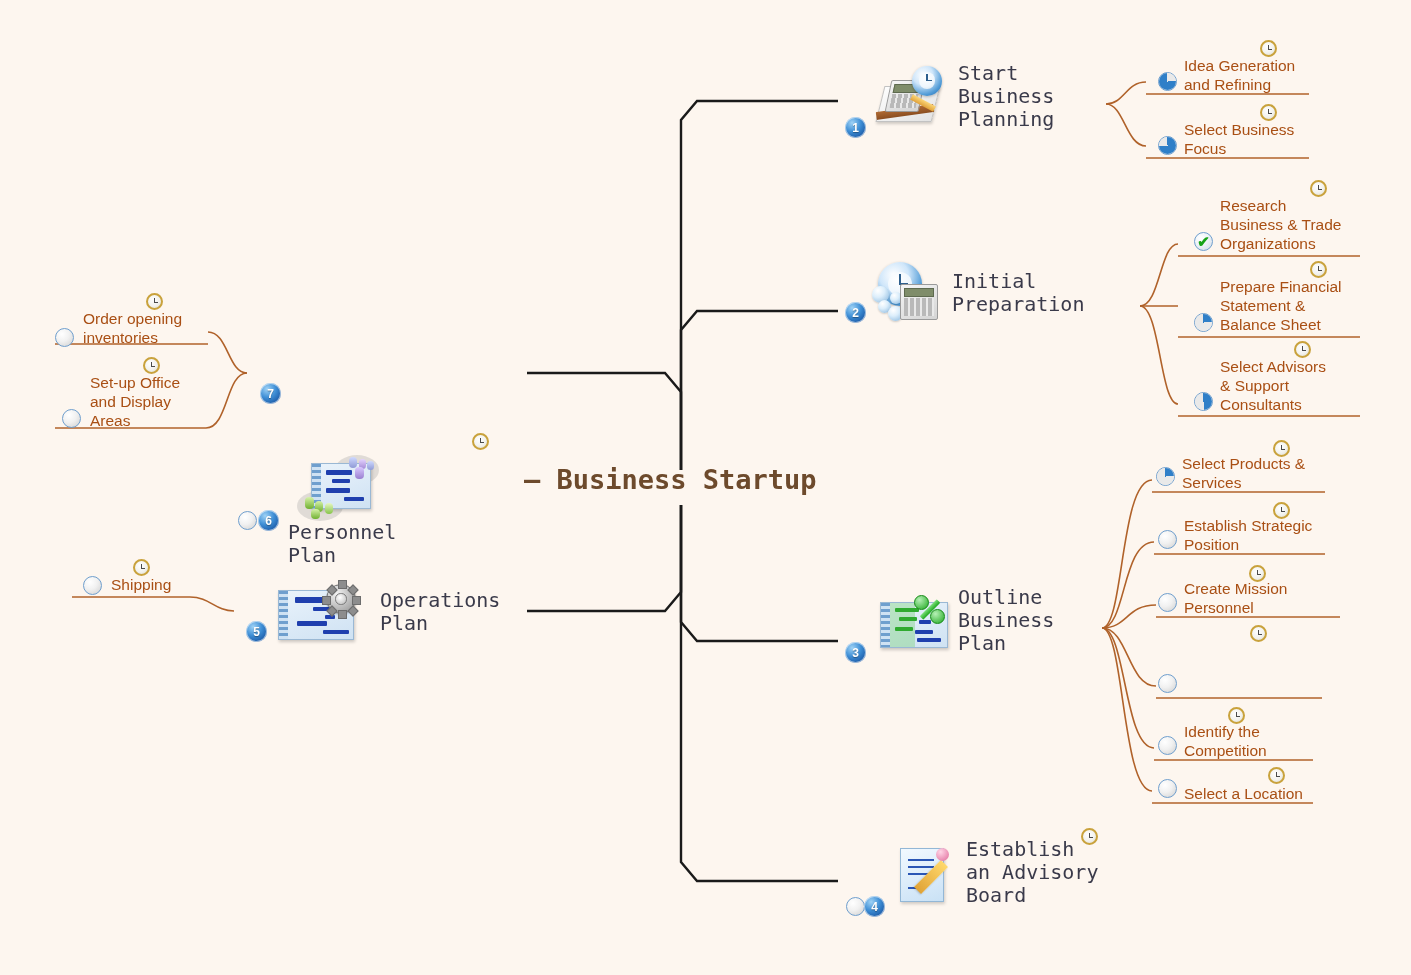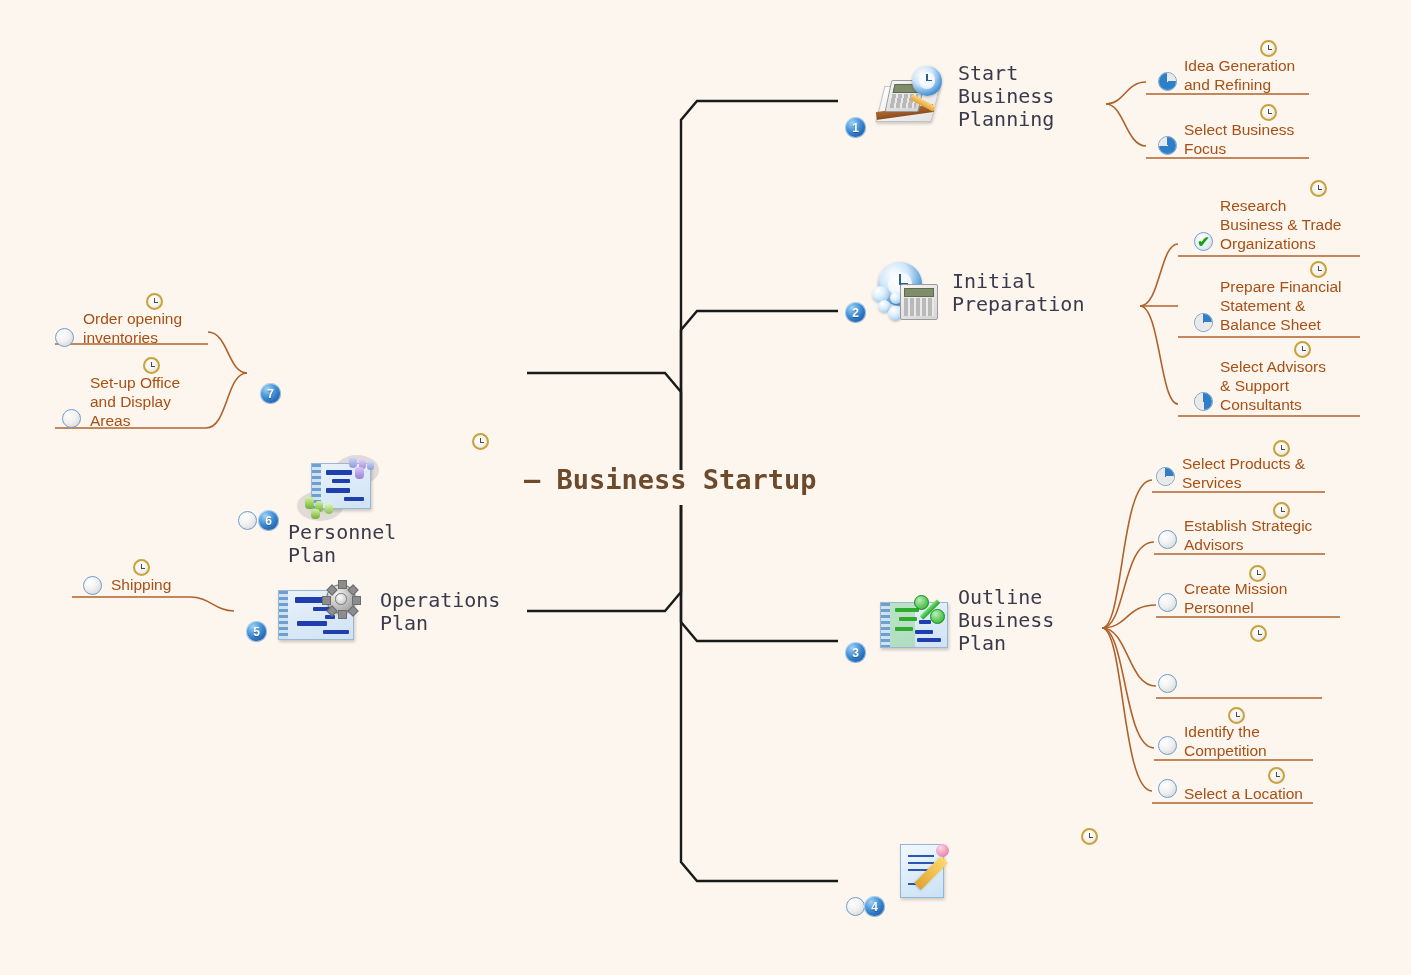--- a/index.html
+++ b/index.html
@@ -321,21 +321,21 @@
   <div class="clock" style="left:1273px;top:440px;"></div>
   <div class="sub" style="left:1176px;top:454px;">
     <div class="sub-text">Select Products &amp;
 Services</div>
   </div>
 
   <div class="pie p0" style="left:1158px;top:530px;"></div>
   <div class="clock" style="left:1273px;top:502px;"></div>
   <div class="sub" style="left:1178px;top:516px;">
     <div class="sub-text">Establish Strategic
-Advisors</div>
+Position</div>
   </div>
 
   <div class="pie p0" style="left:1158px;top:593px;"></div>
   <div class="clock" style="left:1249px;top:565px;"></div>
   <div class="sub" style="left:1178px;top:579px;">
     <div class="sub-text">Create Mission
 Personnel</div>
   </div>
 
   <div class="pie p0" style="left:1158px;top:674px;"></div>
@@ -362,20 +362,23 @@
     <div class="main-icon" style="width:66px;">
       <div class="ic doc" style="left:8px;top:6px;width:42px;height:52px;">
         <div class="ln" style="left:7px;top:10px;width:26px;"></div>
         <div class="ln" style="left:7px;top:17px;width:26px;"></div>
         <div class="ln" style="left:7px;top:24px;width:22px;"></div>
         <div class="ln" style="left:7px;top:38px;width:18px;"></div>
       </div>
       <div class="ic pencil2" style="left:34px;top:16px;width:10px;height:38px;"></div>
       <div class="ic eraser" style="left:44px;top:6px;width:13px;height:13px;"></div>
     </div>
+    <div class="main-label">Establish
+an Advisory
+Board</div>
   </div>
 
   <div class="numbadge" style="left:246px;top:621px;">5</div>
 
   <div class="main-topic" style="left:276px;top:584px;">
     <div class="main-icon" style="width:96px;height:56px;">
       <div class="ic gantt" style="left:2px;top:6px;width:74px;height:48px;">
         <div class="col"></div>
         <div class="bar b" style="left:16px;top:6px;width:32px;height:6px;"></div>
         <div class="bar b" style="left:34px;top:16px;width:26px;"></div>

